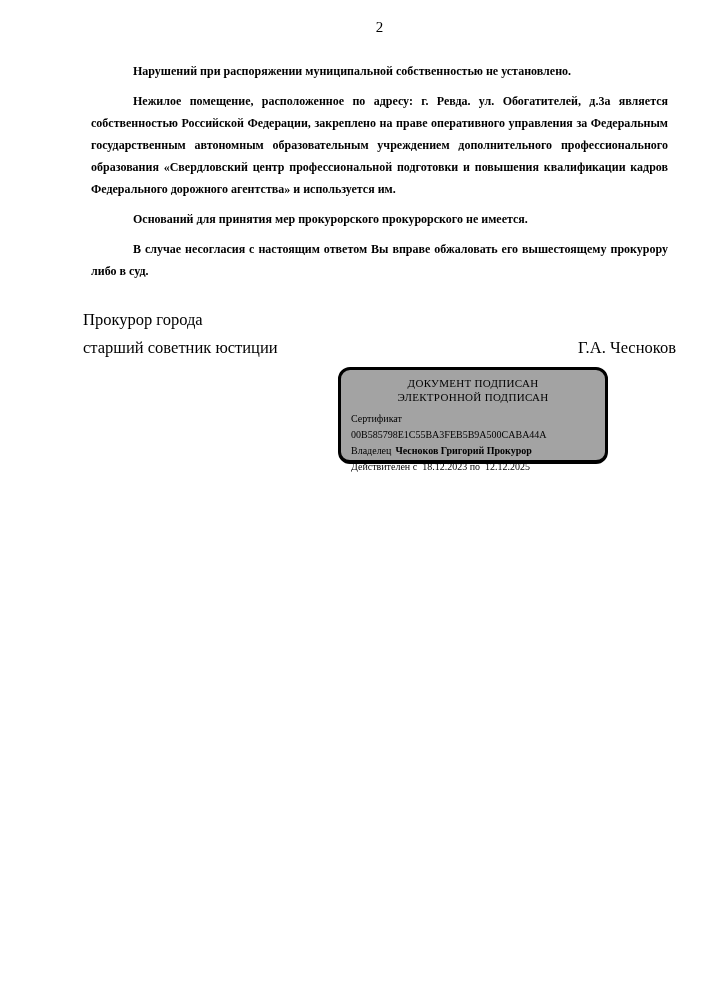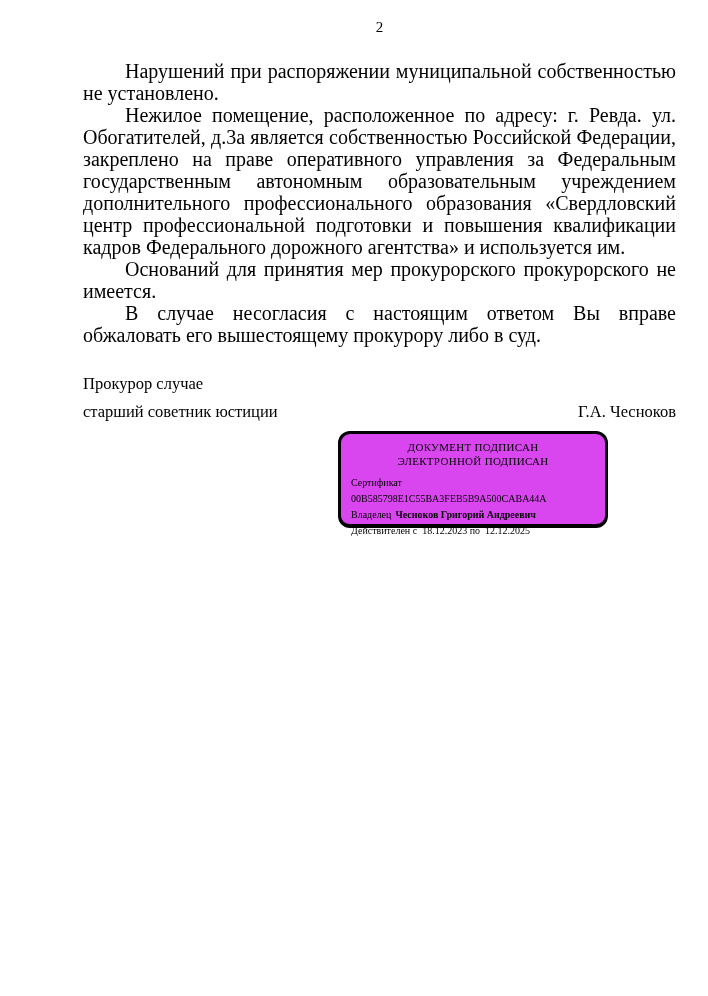--- a/index.html
+++ b/index.html
@@ -18,25 +18,26 @@
     padding: 18px 32px 0 83px;
     overflow: hidden;
   }
   .page-number {
     text-align: center;
     font-size: 15px;
     line-height: 18px;
     margin-bottom: 24px;
   }
   .body-text p.para {
-    margin: 0;
-    font-size: 20px;
+    margin: 8px;
+    font-size: 12px;
     line-height: 22px;
     text-align: justify;
     text-indent: 42px;
+    font-weight: bold;
   }
   .signature-block {
     margin-top: 27px;
     font-size: 16.5px;
     line-height: 22px;
   }
   .sig-title-1 {
     margin: 0;
   }
   .sig-row {
@@ -48,21 +49,21 @@
   .stamp {
     box-sizing: border-box;
     width: 270px;
     height: 97px;
     margin-left: 255px;
     margin-top: 8px;
     border: 3px solid #000000;
     border-bottom-width: 4px;
     border-radius: 12px;
     padding: 6px 10px 0 10px;
-    background: #d946ef;
+    background: #a3a3a3;
   }
   .stamp-header {
     text-align: center;
     font-size: 11px;
     line-height: 14px;
     letter-spacing: 0.3px;
   }
   .stamp-details {
     margin-top: 7px;
     font-size: 10px;
@@ -88,32 +89,32 @@
   <div class="page-number">2</div>
 
   <div class="body-text">
     <p class="para">Нарушений при распоряжении муниципальной собственностью не установлено.</p>
     <p class="para">Нежилое помещение, расположенное по адресу: г. Ревда. ул. Обогатителей, д.3а является собственностью Российской Федерации, закреплено на праве оперативного управления за Федеральным государственным автономным образовательным учреждением дополнительного профессионального образования «Свердловский центр профессиональной подготовки и повышения квалификации кадров Федерального дорожного агентства» и используется им.</p>
     <p class="para">Оснований для принятия мер прокурорского прокурорского не имеется.</p>
     <p class="para">В случае несогласия с настоящим ответом Вы вправе обжаловать его вышестоящему прокурору либо в суд.</p>
   </div>
 
   <div class="signature-block">
-    <p class="sig-title-1">Прокурор случае</p>
+    <p class="sig-title-1">Прокурор города</p>
     <div class="sig-row">
       <span>старший советник юстиции</span>
       <span>Г.А. Чесноков</span>
     </div>
   </div>
 
   <div class="stamp">
     <div class="stamp-header">
       <div>ДОКУМЕНТ ПОДПИСАН</div>
       <div>ЭЛЕКТРОННОЙ ПОДПИСАН</div>
     </div>
     <div class="stamp-details">
       <div class="row"><span>Сертификат</span><span class="label-gap"></span><span>00B585798E1C55BA3FEB5B9A500CABA44A</span></div>
-      <div class="row"><span>Владелец</span><span class="label-gap"></span><span class="owner-name">Чесноков Григорий Андреевич</span></div>
+      <div class="row"><span>Владелец</span><span class="label-gap"></span><span class="owner-name">Чесноков Григорий Прокурор</span></div>
       <div class="row">Действителен с  18.12.2023 по  12.12.2025</div>
     </div>
   </div>
 
 </div>
 
 </body></html>

